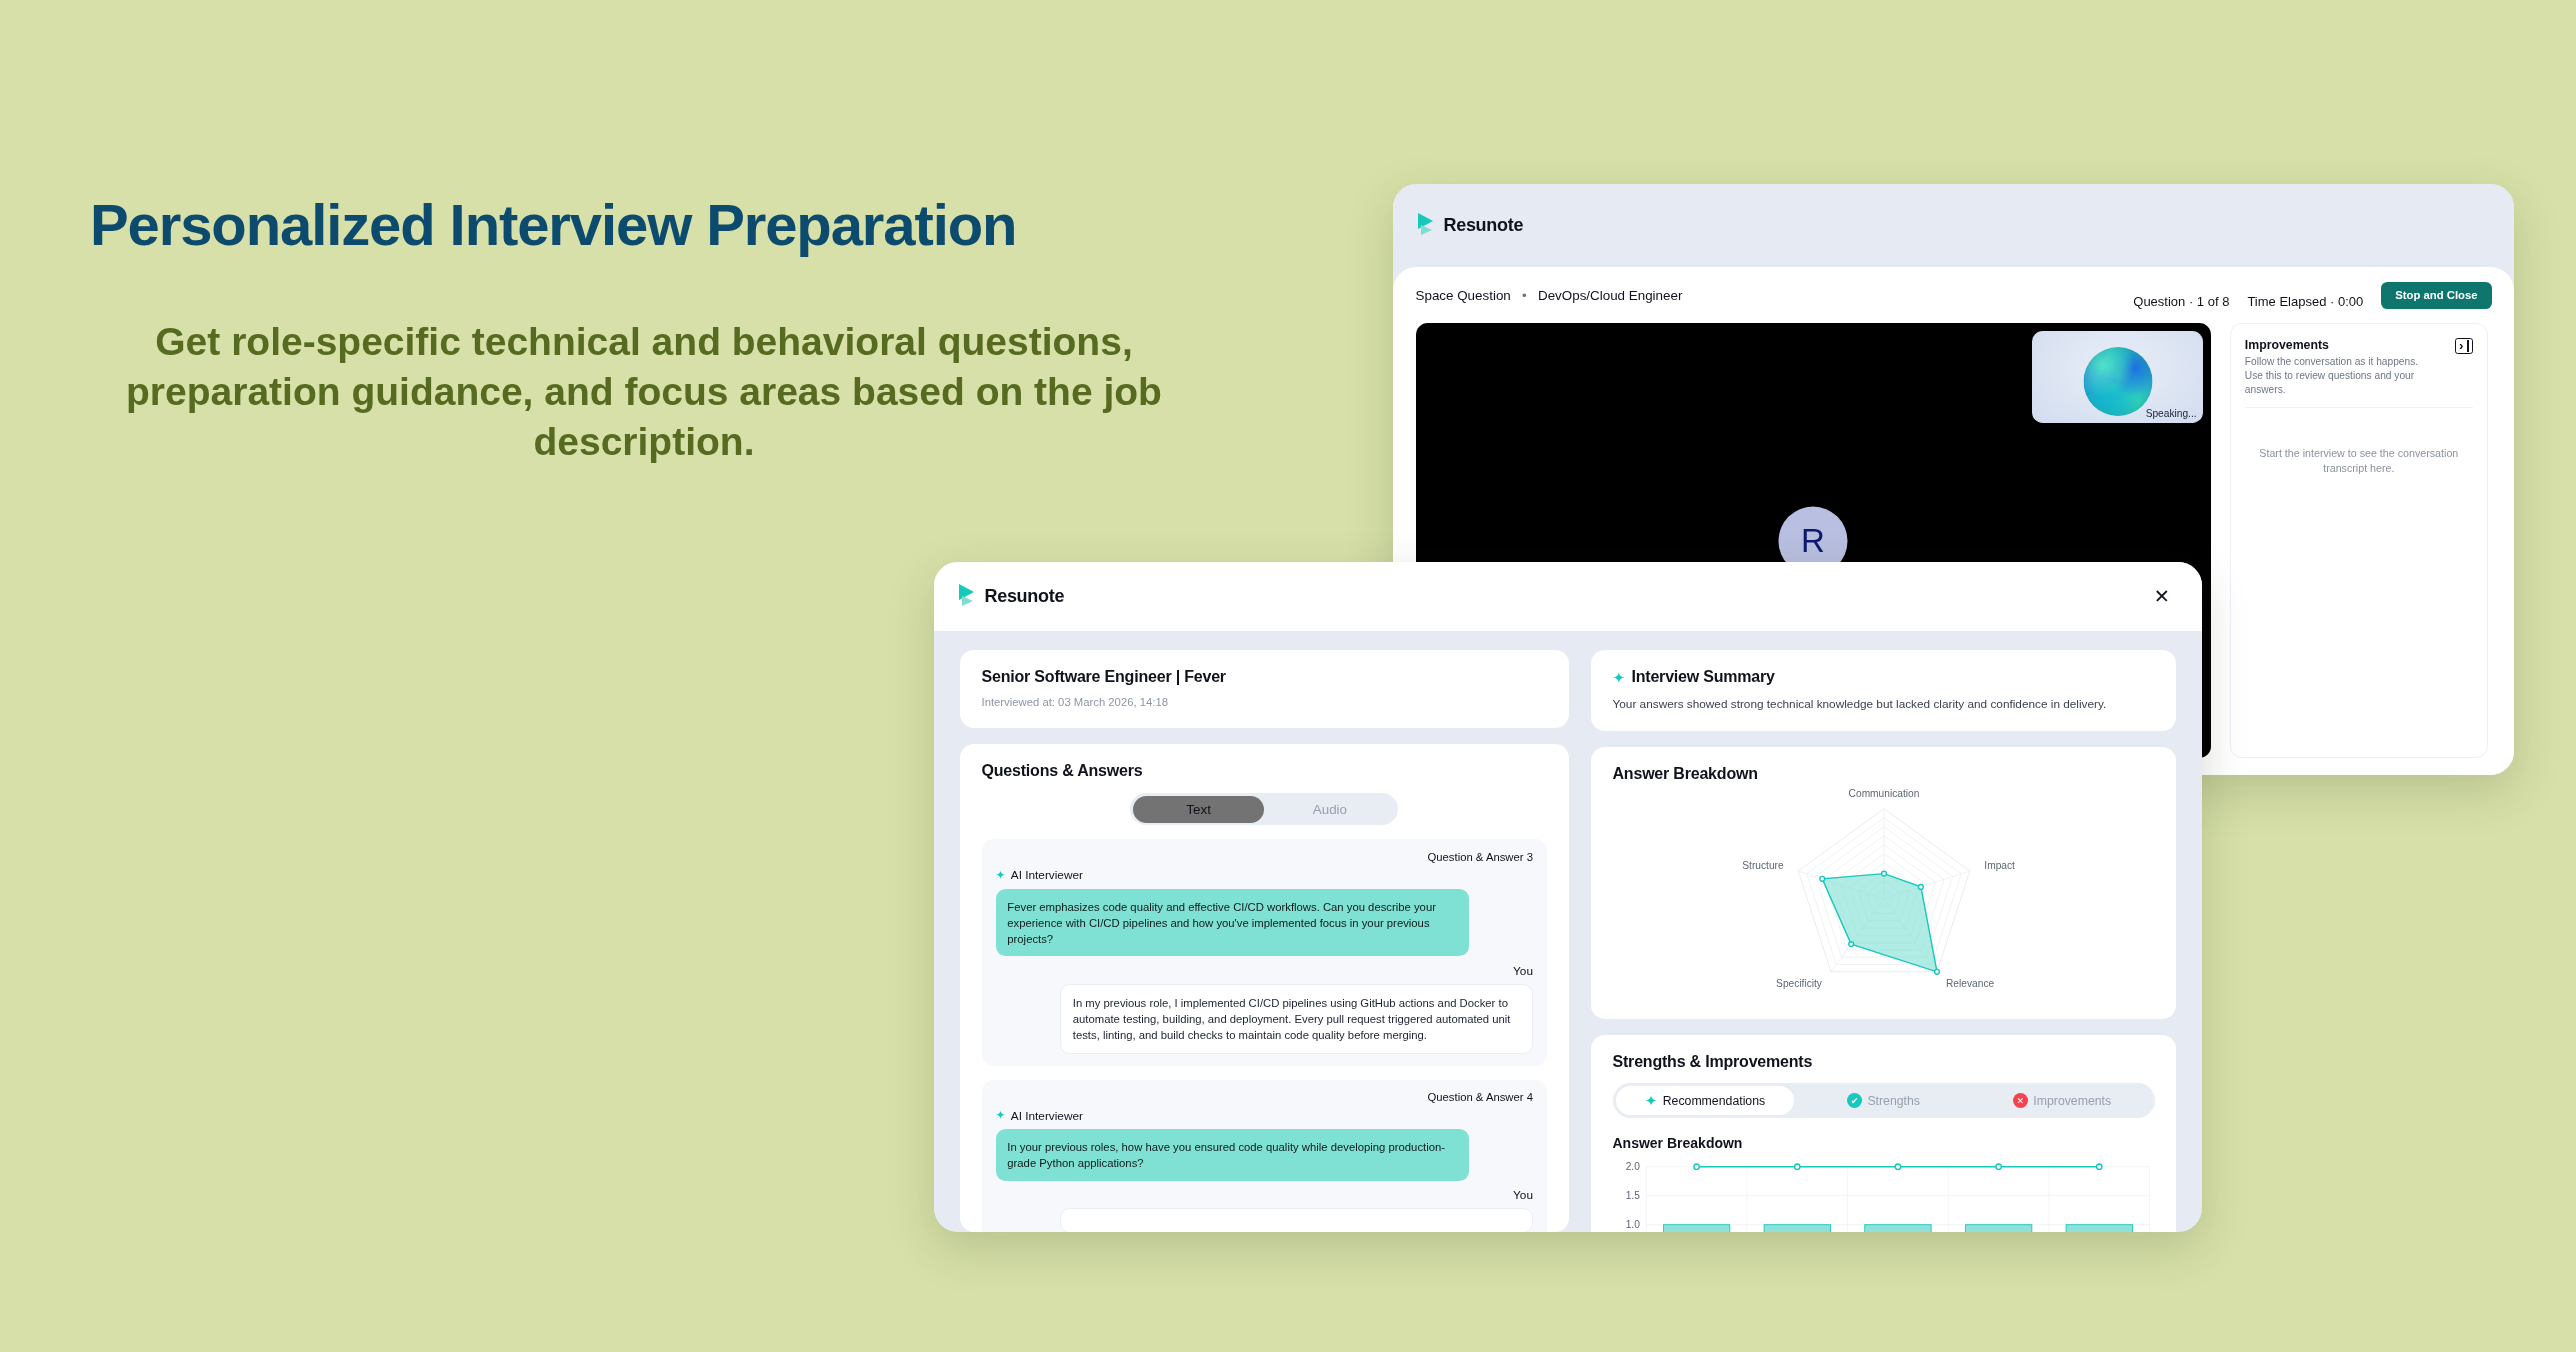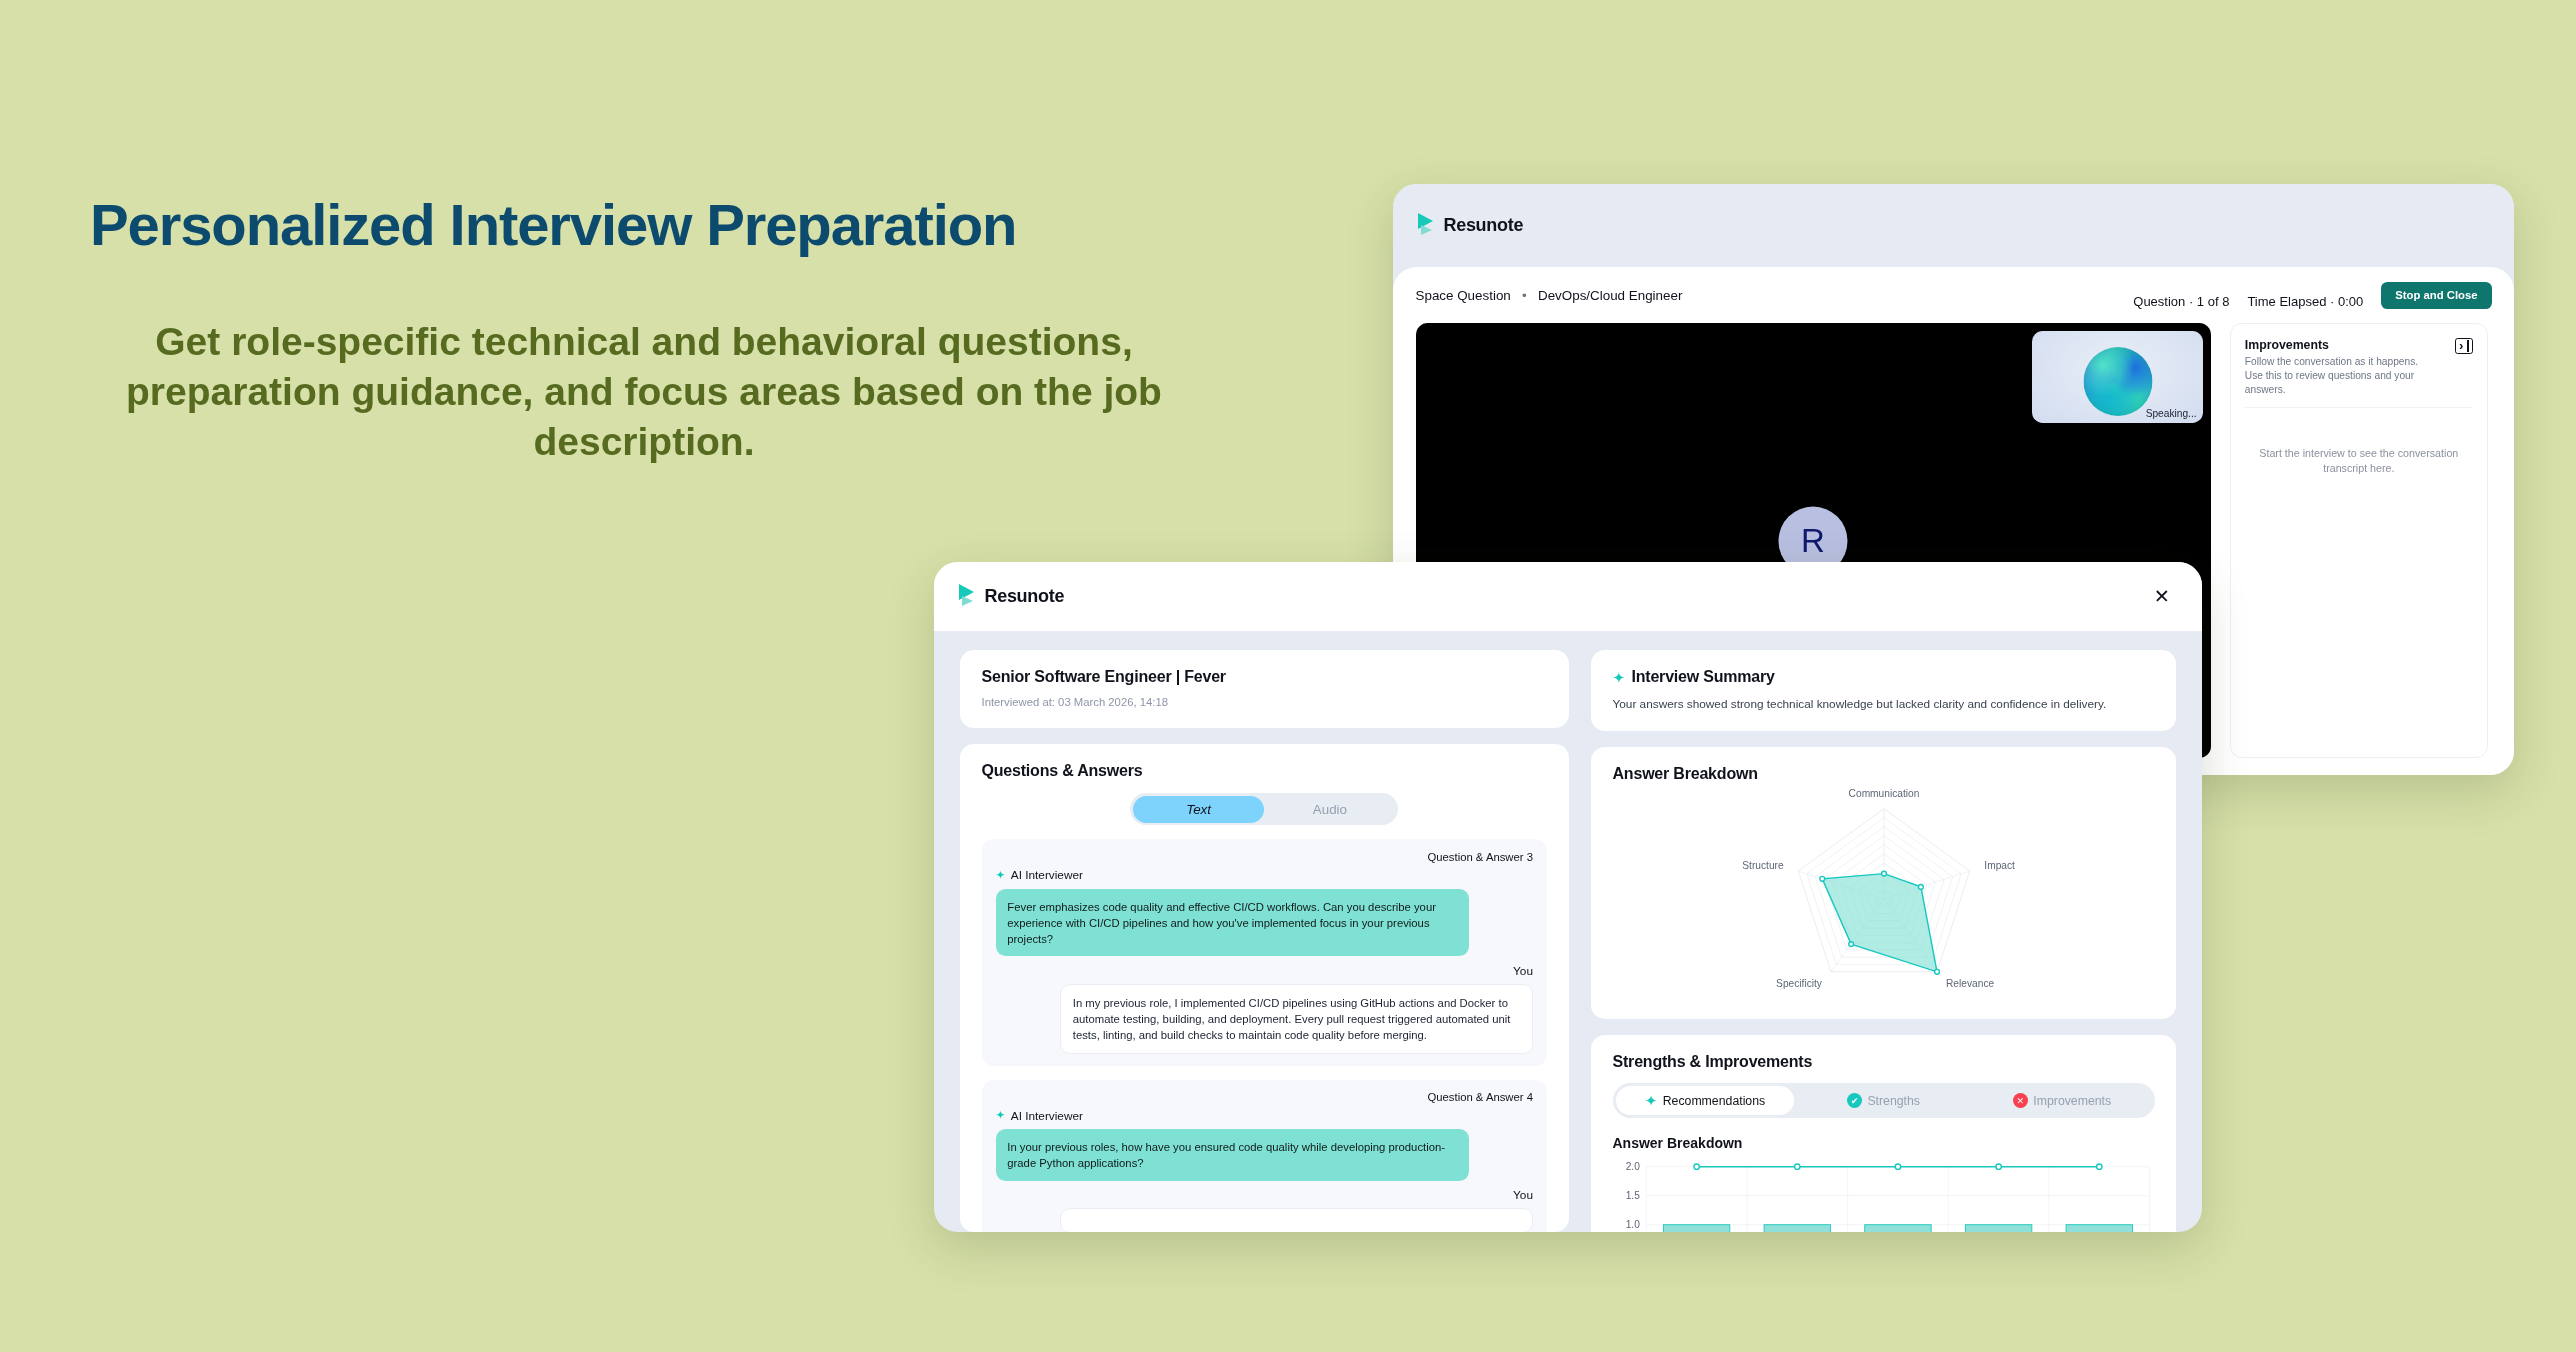--- a/index.html
+++ b/index.html
@@ -115,21 +115,21 @@
   #summary-card { display:flex; flex-direction:column; gap:9.7px; }
   .title-row { display:flex; align-items:center; gap:6.4px; }
   .sparkle { font-size:15px; color:#16c8bd; line-height:1; }
   #summary-text { font-size:11.8px; color:#3a4151; line-height:1.45; }
 
   #qa-card { flex:1; overflow:hidden; }
   #qa-toggle { width:268px; margin:13px auto 0 auto; height:32px; background:#e8ecf3;
                border-radius:16px; display:flex; padding:2.7px; }
   .seg { flex:1; display:flex; align-items:center; justify-content:center;
          font-size:13.4px; border-radius:14px; cursor:pointer; }
-  .seg.active { background:#7dd3fc; color:#10131c;font-style:italic; }
+  .seg.active { background:#737373; color:#10131c; }
   .seg.idle { color:#97a0b0; }
 
   .qa-block { background:#f6f8fb; border-radius:11.8px; padding:11.8px 14px; margin-top:14px; }
   .qa-index { text-align:right; font-size:11.3px; color:#10131c; }
   .speaker { display:flex; align-items:center; gap:5.4px; font-size:11.8px;
              color:#10131c; margin-top:5.4px; }
   .speaker .sparkle { font-size:11.8px; }
   .bubble-ai { background:#7fe0d4; border-radius:9.7px; padding:9.7px 11.8px; margin-top:6.4px;
                max-width:88%; font-size:11.3px; color:#101b1a; line-height:1.42; }
   .lbl-you { text-align:right; font-size:11.8px; color:#10131c; margin-top:7.5px; }

